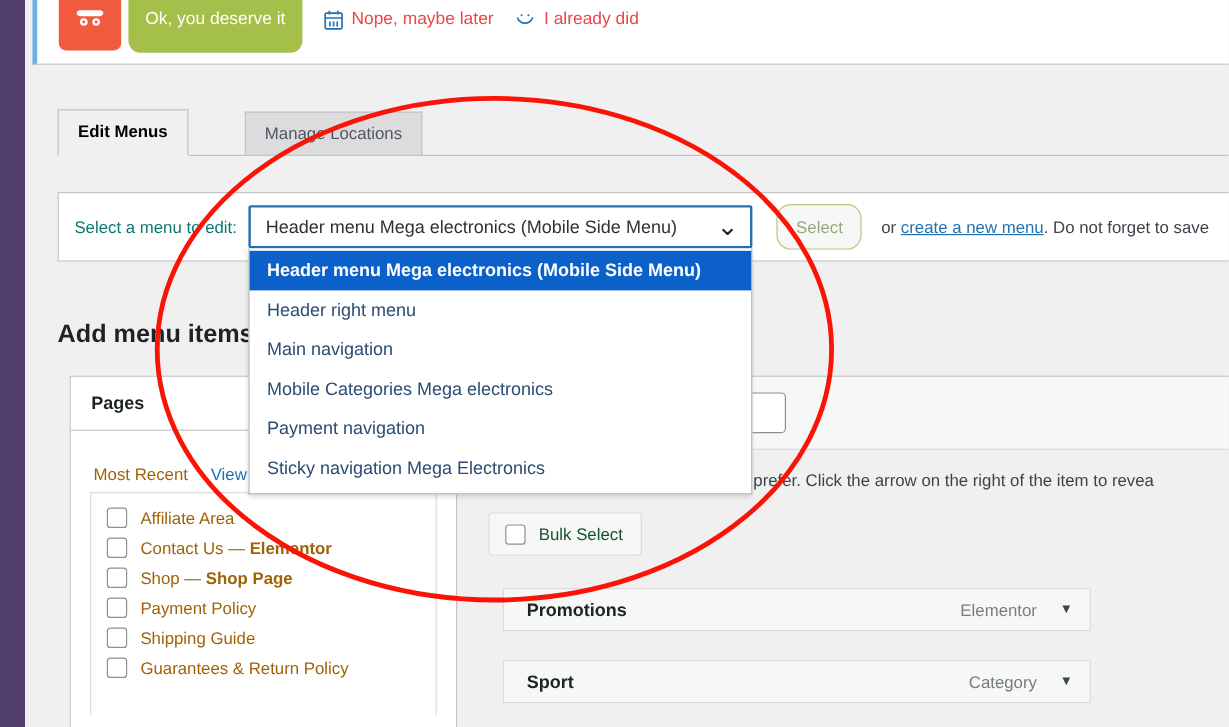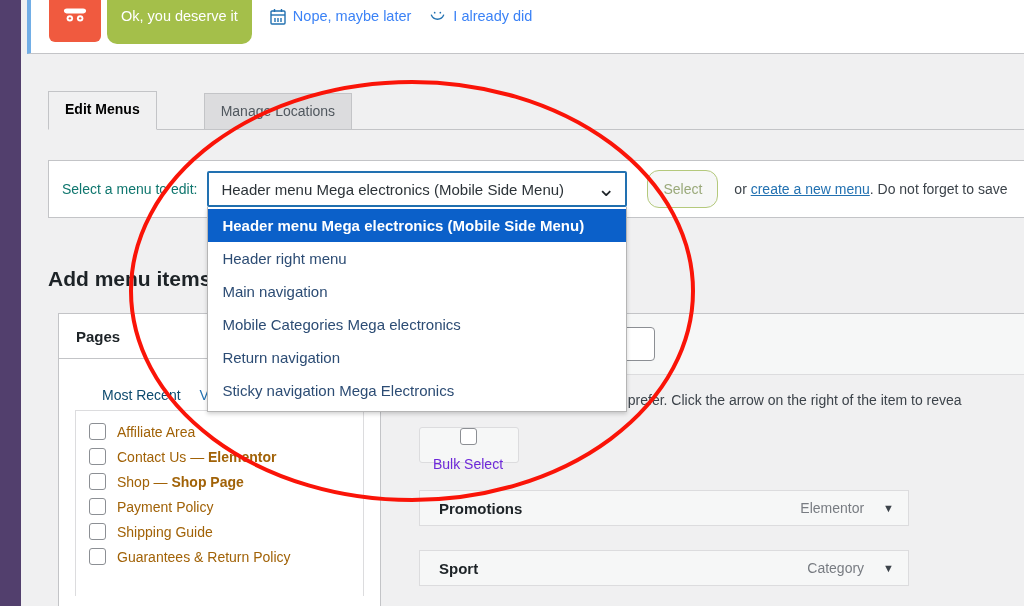--- a/index.html
+++ b/index.html
@@ -66,21 +66,21 @@
     border: none;
     border-radius: 10px;
     padding: 20px 14px;
     font-size: 14.5px;
     font-family: "Liberation Sans", sans-serif;
     cursor: pointer;
     white-space: nowrap;
   }
   .notice-link {
     margin-left: 18px;
-    color: #3b82f6;
+    color: #ef4444;
     text-decoration: none;
     font-size: 14.5px;
     display: inline-flex;
     align-items: center;
     gap: 7px;
     white-space: nowrap;
   }
   .notice-link .ico { display: inline-flex; color: #2271b1; }
   .notice-link .ico svg { display:block; }
 
@@ -234,21 +234,21 @@
   #pages-box .box-body { padding: 28px 16px 0 16px; }
 
   .tabs-row {
     display: flex;
     align-items: center;
     gap: 19px;
     font-size: 14px;
     padding-left: 3px;
   }
   .tabs-row .t { color: #2271b1; cursor: pointer; }
-  .tabs-row .t.current { color: #0c4a6e; cursor: default; margin-left: 24px; }
+  .tabs-row .t.current { color: #a16207; cursor: default; }
 
   .list-panel {
     margin-top: 7px;
     border: 1px solid #dcdcde;
     border-bottom: none;
     background: #fff;
     padding: 8px 10px 0 10px;
     height: 186px;
     overflow: hidden;
   }
@@ -298,33 +298,32 @@
   #drag-help {
     position: absolute;
     left: 420px; top: 392px;
     font-size: 14px;
     color: #3c434a;
     white-space: nowrap;
   }
 
   #bulk-select {
     position: absolute;
-    left: 419px; top: 427px;
+    left: 407px; top: 427px;
     height: 36px;
     background: #f6f7f7;
     border: 1px solid #dcdcde;
     border-radius: 3px;
     display: flex;
     align-items: center;
     gap: 11px;
     padding: 0 15px 0 13px;
     font-size: 14px;
-    color: #6d28d9;
+    color: #14532d;
     cursor: pointer;
-    flex-direction: column;
   }
 
   .menu-item-row {
     position: absolute;
     left: 419px;
     width: 490px;
     height: 36px;
     background: #f6f7f7;
     border: 1px solid #dcdcde;
     display: flex;
@@ -413,21 +412,21 @@
     <div id="menu-select">
       <span>Header menu Mega electronics (Mobile Side Menu)</span>
       <span class="caret" style="font-size: 22px; line-height: 0.4;">⌄</span>
     </div>
 
     <div id="menu-options">
       <div class="opt selected" style="background: rgb(11, 96, 201);">Header menu Mega electronics (Mobile Side Menu)</div>
       <div class="opt">Header right menu</div>
       <div class="opt">Main navigation</div>
       <div class="opt">Mobile Categories Mega electronics</div>
-      <div class="opt">Return navigation</div>
+      <div class="opt">Payment navigation</div>
       <div class="opt">Sticky navigation Mega Electronics</div>
     </div>
   </div>
 
   <button id="select-btn">Select</button>
 
   <span id="select-tail"><span>or </span><a href="#">create a new menu</a><span>. Do not forget to save</span></span>
 </div>
 
 <h2 id="add-items-heading">Add menu items</h2>

